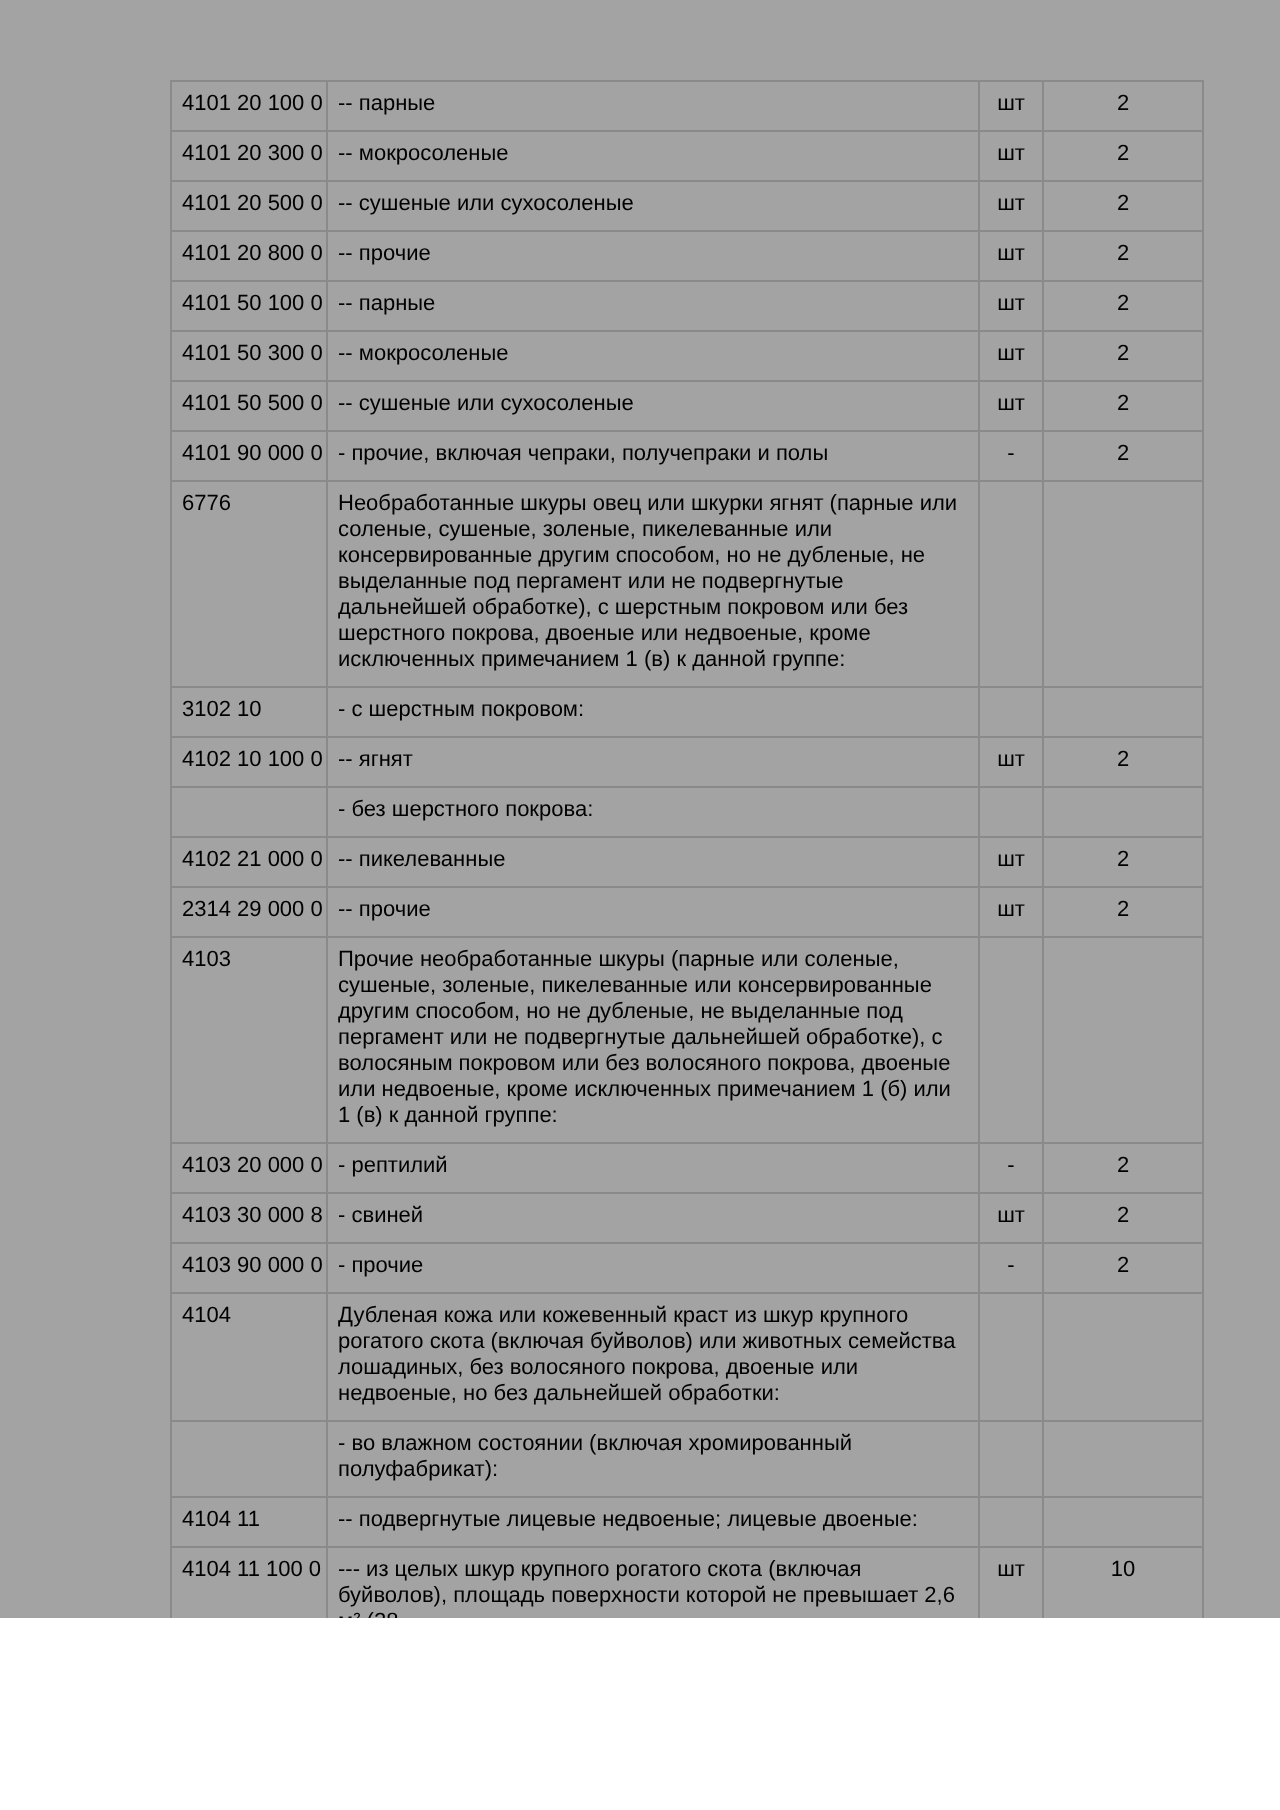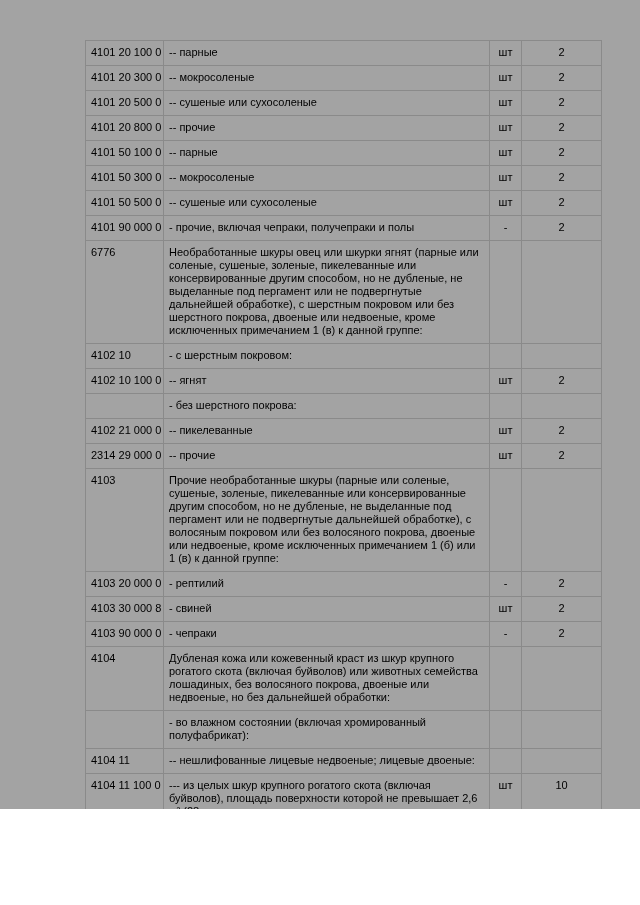--- a/index.html
+++ b/index.html
@@ -116,21 +116,21 @@
           <td class="unit">-</td>
           <td class="rate">2</td>
         </tr>
         <tr>
           <td class="code">6776</td>
           <td class="description">Необработанные шкуры овец или шкурки ягнят (парные или соленые, сушеные, золеные, пикелеванные или консервированные другим способом, но не дубленые, не выделанные под пергамент или не подвергнутые дальнейшей обработке), с шерстным покровом или без шерстного покрова, двоеные или недвоеные, кроме исключенных примечанием 1 (в) к данной группе:</td>
           <td class="unit"></td>
           <td class="rate"></td>
         </tr>
         <tr>
-          <td class="code">4102 10</td>
+          <td class="code">3102 10</td>
           <td class="description">- с шерстным покровом:</td>
           <td class="unit"></td>
           <td class="rate"></td>
         </tr>
         <tr>
           <td class="code">4102 10 100 0</td>
           <td class="description">-- ягнят</td>
           <td class="unit">шт</td>
           <td class="rate">2</td>
         </tr>
@@ -165,39 +165,39 @@
           <td class="rate">2</td>
         </tr>
         <tr>
           <td class="code">4103 30 000 8</td>
           <td class="description">- свиней</td>
           <td class="unit">шт</td>
           <td class="rate">2</td>
         </tr>
         <tr>
           <td class="code">4103 90 000 0</td>
-          <td class="description">- чепраки</td>
+          <td class="description">- прочие</td>
           <td class="unit">-</td>
           <td class="rate">2</td>
         </tr>
         <tr>
           <td class="code">4104</td>
           <td class="description">Дубленая кожа или кожевенный краст из шкур крупного рогатого скота (включая буйволов) или животных семейства лошадиных, без волосяного покрова, двоеные или недвоеные, но без дальнейшей обработки:</td>
           <td class="unit"></td>
           <td class="rate"></td>
         </tr>
         <tr>
           <td class="code"></td>
           <td class="description">- во влажном состоянии (включая хромированный полуфабрикат):</td>
           <td class="unit"></td>
           <td class="rate"></td>
         </tr>
         <tr>
           <td class="code">4104 11</td>
-          <td class="description">-- нешлифованные лицевые недвоеные; лицевые двоеные:</td>
+          <td class="description">-- подвергнутые лицевые недвоеные; лицевые двоеные:</td>
           <td class="unit"></td>
           <td class="rate"></td>
         </tr>
         <tr>
           <td class="code">4104 11 100 0</td>
           <td class="description">--- из целых шкур крупного рогатого скота (включая буйволов), площадь поверхности которой не превышает 2,6 м² (28</td>
           <td class="unit">шт</td>
           <td class="rate">10</td>
         </tr>
       </tbody>

